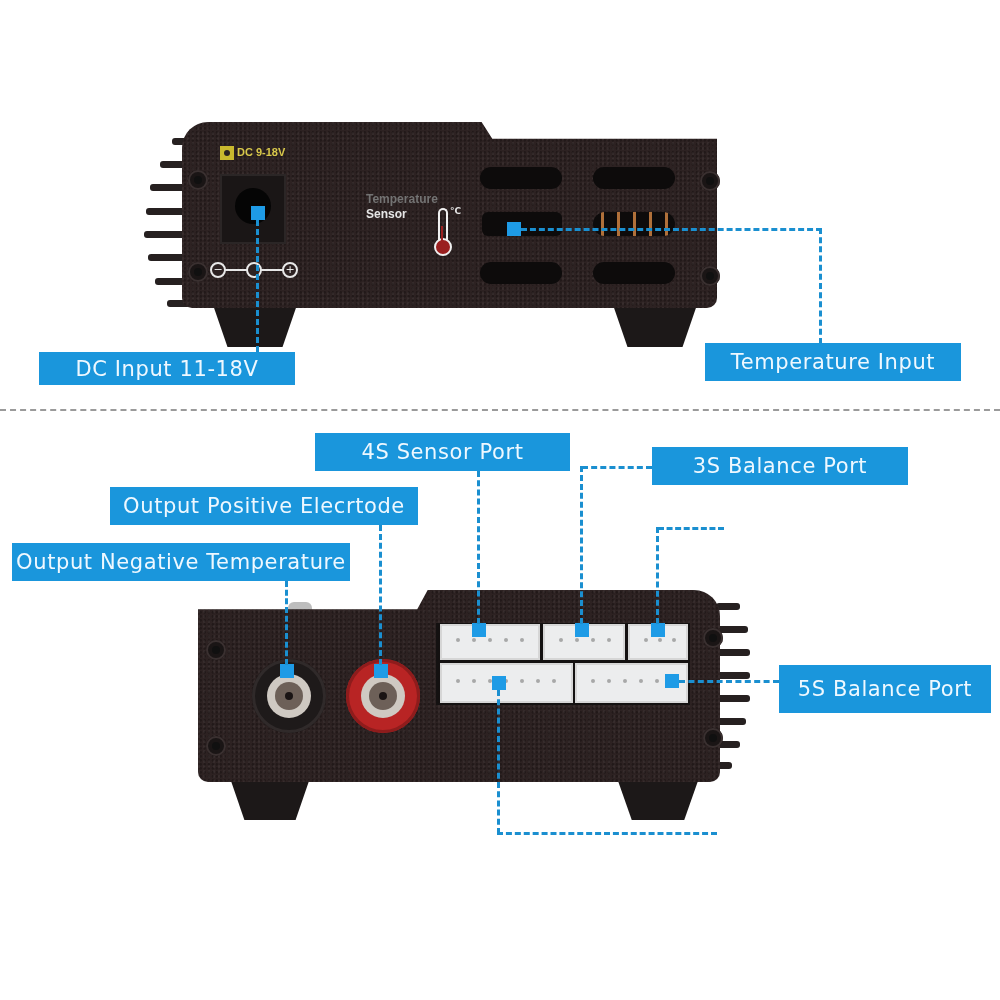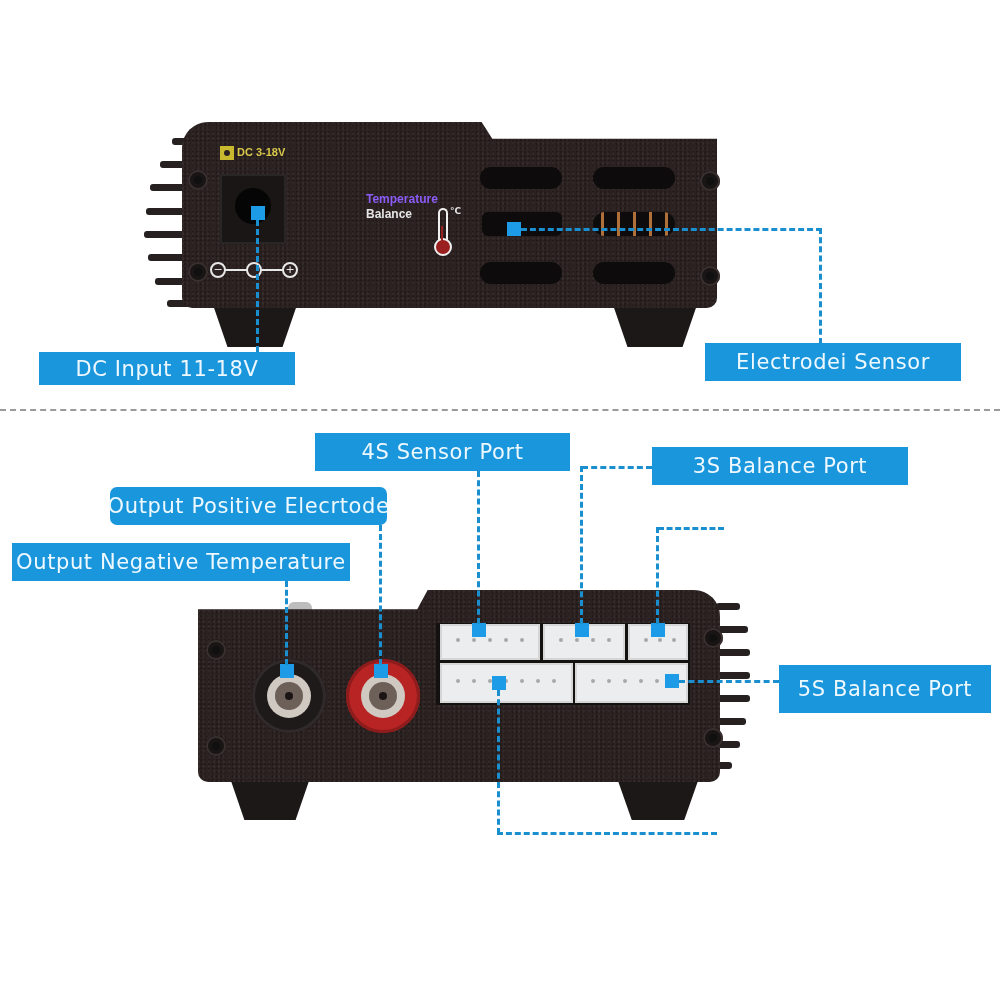--- a/index.html
+++ b/index.html
@@ -57,51 +57,51 @@
   <div class="slot" style="left:593px;top:262px;width:82px;height:22px;"></div>
 
   <div class="screw" style="left:188px;top:170px;"></div>
   <div class="screw" style="left:188px;top:262px;"></div>
   <div class="screw" style="left:700px;top:171px;"></div>
   <div class="screw" style="left:700px;top:266px;"></div>
 
   <div class="abs" style="left:220px;top:146px;width:14px;height:14px;background:#c9b92e;">
     <div style="position:absolute;left:4px;top:4px;width:6px;height:6px;border-radius:50%;background:#2a2222;"></div>
   </div>
-  <div class="abs" style="left:237px;top:146px;font-size:11px;font-weight:bold;color:#d8c84a;font-family:'Liberation Sans',sans-serif;">DC 3-18V</div>
+  <div class="abs" style="left:237px;top:146px;font-size:11px;font-weight:bold;color:#d8c84a;font-family:'Liberation Sans',sans-serif;">DC 9-18V</div>
 
   <div class="abs" style="left:220px;top:174px;width:62px;height:66px;background:#1a1616;border:2px solid #2b2626;">
     <div style="position:absolute;left:13px;top:12px;width:36px;height:36px;border-radius:50%;background:#050505;"></div>
   </div>
 
   <div class="abs" style="left:210px;top:262px;width:88px;height:16px;">
     <div style="position:absolute;left:7px;top:7px;width:74px;height:2px;background:#e8e8e8;"></div>
     <div style="position:absolute;left:0;top:0;width:12px;height:12px;border:2px solid #e8e8e8;border-radius:50%;background:#2d2222;color:#e8e8e8;font-size:11px;line-height:12px;text-align:center;">−</div>
     <div style="position:absolute;left:36px;top:0;width:12px;height:12px;border:2px solid #e8e8e8;border-radius:50%;background:#2d2222;"></div>
     <div style="position:absolute;left:72px;top:0;width:12px;height:12px;border:2px solid #e8e8e8;border-radius:50%;background:#2d2222;color:#e8e8e8;font-size:11px;line-height:12px;text-align:center;">+</div>
   </div>
 
-  <div class="abs" style="left:366px;top:192px;font-size:12px;font-weight:bold;color:#8b5cf6;font-family:'Liberation Sans',sans-serif;">Temperature</div>
-  <div class="abs" style="left:366px;top:207px;font-size:12px;font-weight:bold;color:#e6e6e6;font-family:'Liberation Sans',sans-serif;">Balance</div>
+  <div class="abs" style="left:366px;top:192px;font-size:12px;font-weight:bold;color:#737373;font-family:'Liberation Sans',sans-serif;">Temperature</div>
+  <div class="abs" style="left:366px;top:207px;font-size:12px;font-weight:bold;color:#e6e6e6;font-family:'Liberation Sans',sans-serif;">Sensor</div>
   <div class="abs" style="left:434px;top:208px;width:16px;height:50px;">
     <div style="position:absolute;left:4px;top:0;width:6px;height:34px;border:2px solid #f0f0f0;border-bottom:none;border-radius:5px 5px 0 0;"></div>
     <div style="position:absolute;left:0;top:30px;width:14px;height:14px;border-radius:50%;background:#9a2020;border:2px solid #f0f0f0;"></div>
     <div style="position:absolute;left:7px;top:18px;width:2px;height:16px;background:#9a2020;"></div>
   </div>
   <div class="abs" style="left:450px;top:206px;font-size:9px;font-weight:bold;color:#e6e6e6;">°C</div>
 
   <div class="marker" style="left:251px;top:206px;"></div>
   <div class="vdash" style="left:256px;top:220px;height:132px;"></div>
 
   <div class="marker" style="left:507px;top:222px;"></div>
   <div class="hdash" style="left:521px;top:228px;width:301px;"></div>
   <div class="vdash" style="left:819px;top:228px;height:116px;"></div>
 
   <div class="label" style="left:39px;top:352px;width:256px;height:33px;">DC Input 11-18V</div>
-  <div class="label" style="left:705px;top:343px;width:256px;height:38px;">Electrodei Sensor</div>
+  <div class="label" style="left:705px;top:343px;width:256px;height:38px;">Temperature Input</div>
 </div>
 
 <div class="sep"></div>
 
 <div class="abs" style="left:0;top:410px;width:1000px;height:590px;">
 
   <div class="fin" style="left:716px;top:193px;width:24px;"></div>
   <div class="fin" style="left:716px;top:216px;width:32px;"></div>
   <div class="fin" style="left:716px;top:239px;width:34px;"></div>
   <div class="fin" style="left:716px;top:262px;width:34px;"></div>
@@ -190,16 +190,16 @@
   <div class="hdash" style="left:582px;top:56px;width:70px;"></div>
   <div class="vdash" style="left:580px;top:56px;height:158px;"></div>
   <div class="hdash" style="left:658px;top:117px;width:66px;"></div>
   <div class="vdash" style="left:656px;top:117px;height:97px;"></div>
   <div class="hdash" style="left:679px;top:270px;width:100px;"></div>
   <div class="vdash" style="left:497px;top:280px;height:144px;"></div>
   <div class="hdash" style="left:497px;top:422px;width:220px;"></div>
 
   <div class="label" style="left:315px;top:23px;width:255px;height:38px;">4S Sensor Port</div>
   <div class="label" style="left:652px;top:37px;width:256px;height:38px;text-align:center;">3S Balance Port</div>
-  <div class="label" style="left:110px;top:77px;width:277px;height:38px;border-radius:7px;">Output Positive Elecrtode</div>
+  <div class="label" style="left:110px;top:77px;width:308px;height:38px;">Output Positive Elecrtode</div>
   <div class="label" style="left:12px;top:133px;width:338px;height:38px;">Output Negative Temperature</div>
   <div class="label" style="left:779px;top:255px;width:212px;height:48px;">5S Balance Port</div>
 </div>
 
 </body></html>

